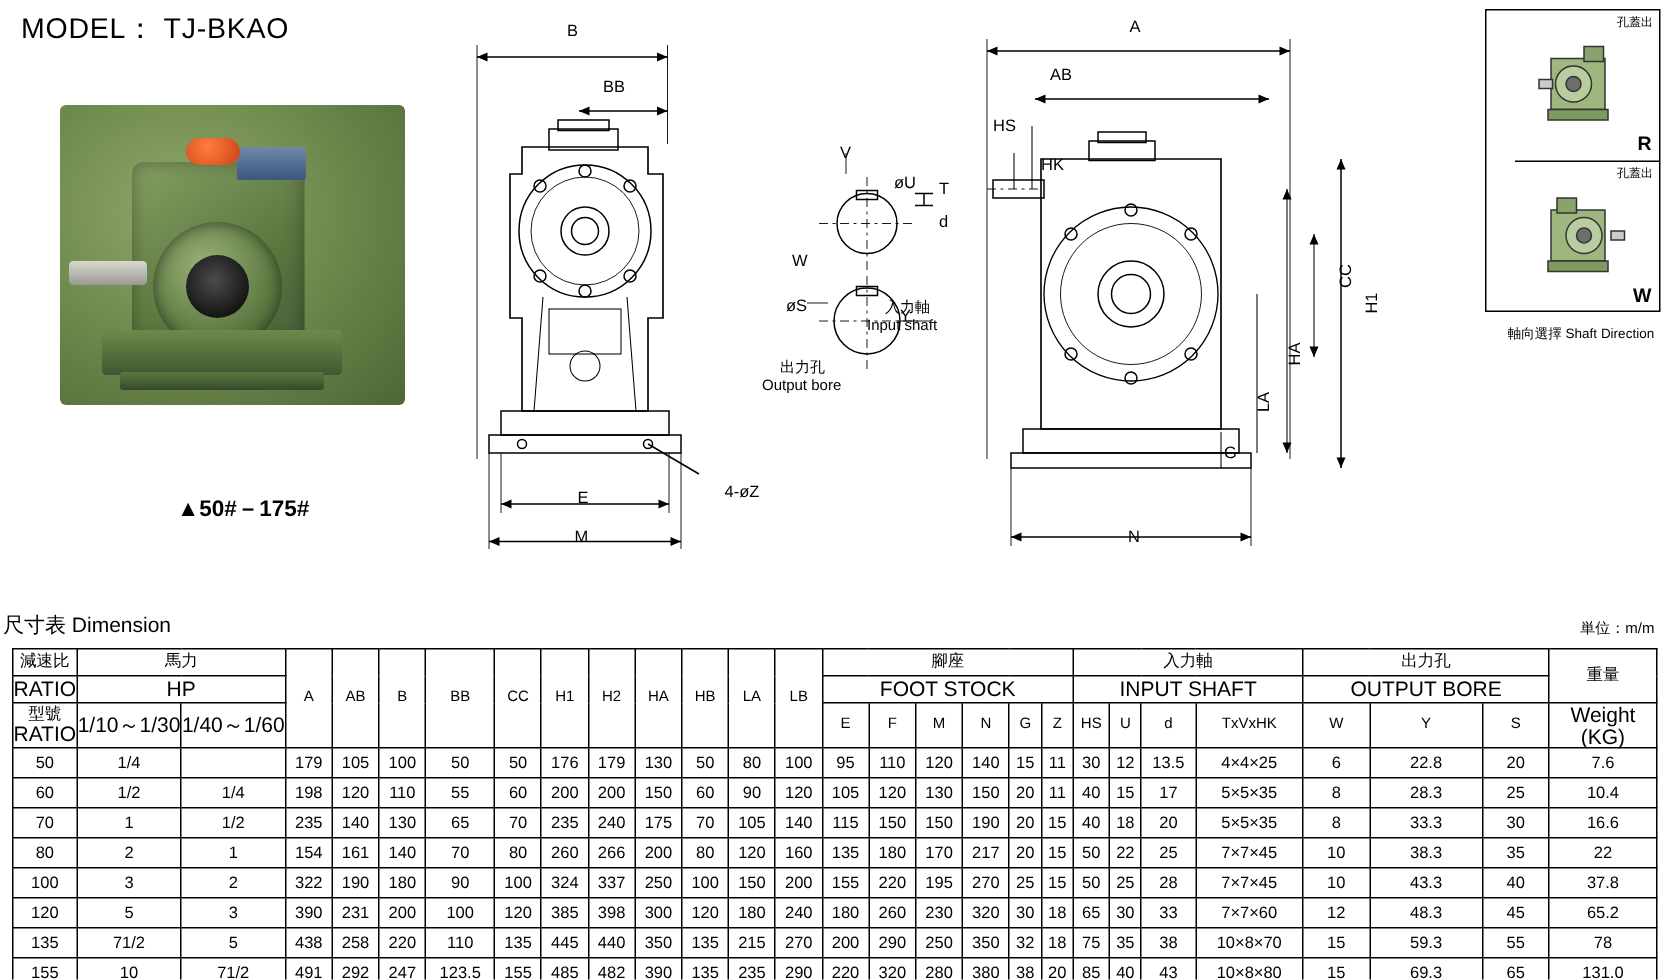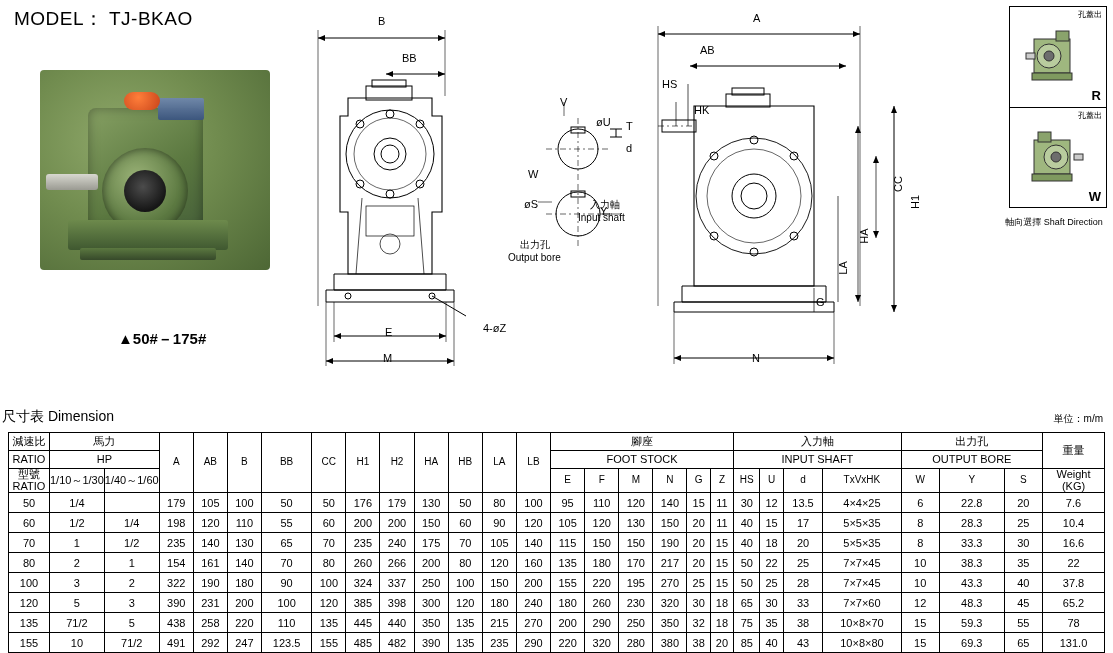--- a/index.html
+++ b/index.html
@@ -54,21 +54,21 @@
   #photo .foot{
     position:absolute;left:28px;top:150px;width:160px;height:30px;
     background:linear-gradient(#6d8a4c,#3f5830);border-radius:3px;
   }
   #photo .foot2{
     position:absolute;left:40px;top:178px;width:136px;height:12px;
     background:linear-gradient(#5b7840,#36492a);border-radius:2px;
   }
   #photo-caption{left:118px;top:330px;font-size:15px;font-weight:bold;}
   
-  #dir-box{right:6px;top:6px;width:96px;height:200px;border:1px solid #000;}
+  #dir-box{right:6px;top:6px;width:96px;height:200px;border:1px solid #000;padding-left:19px;}
   #dir-box .half{position:relative;height:100px;border-bottom:1px solid #000;}
   #dir-box .half:last-child{border-bottom:none;}
   .dir-letter{position:absolute;right:5px;bottom:4px;font-size:13px;font-weight:bold;}
   .dir-note{position:absolute;right:4px;top:4px;font-size:8px;line-height:1.1;text-align:right;}
   .mini-gear{position:absolute;left:14px;top:18px;width:62px;height:62px;}
   #dir-caption{right:4px;top:216px;width:110px;font-size:9px;text-align:center;}
   
   .dim-label{font-size:11px;}
   .cn{font-size:10px;}
   
@@ -83,21 +83,21 @@
   }
   td,th{
     border:1px solid #000;
     text-align:center;
     padding:0;
     height:17px;
     font-weight:normal;
     white-space:nowrap;
   }
   thead th{font-size:10px;line-height:1.05;}
-  .small{font-size:11px;}
+  .small{font-size:14px;}
   .cnh{font-size:11px;}
   tbody td{height:19px;}
   .col-model{width:40px;}
   .col-hp{width:52px;}
 </style>
 </head>
 <body>
 
 <div class="abs" id="model-title">MODEL： TJ-BKAO</div>
 

